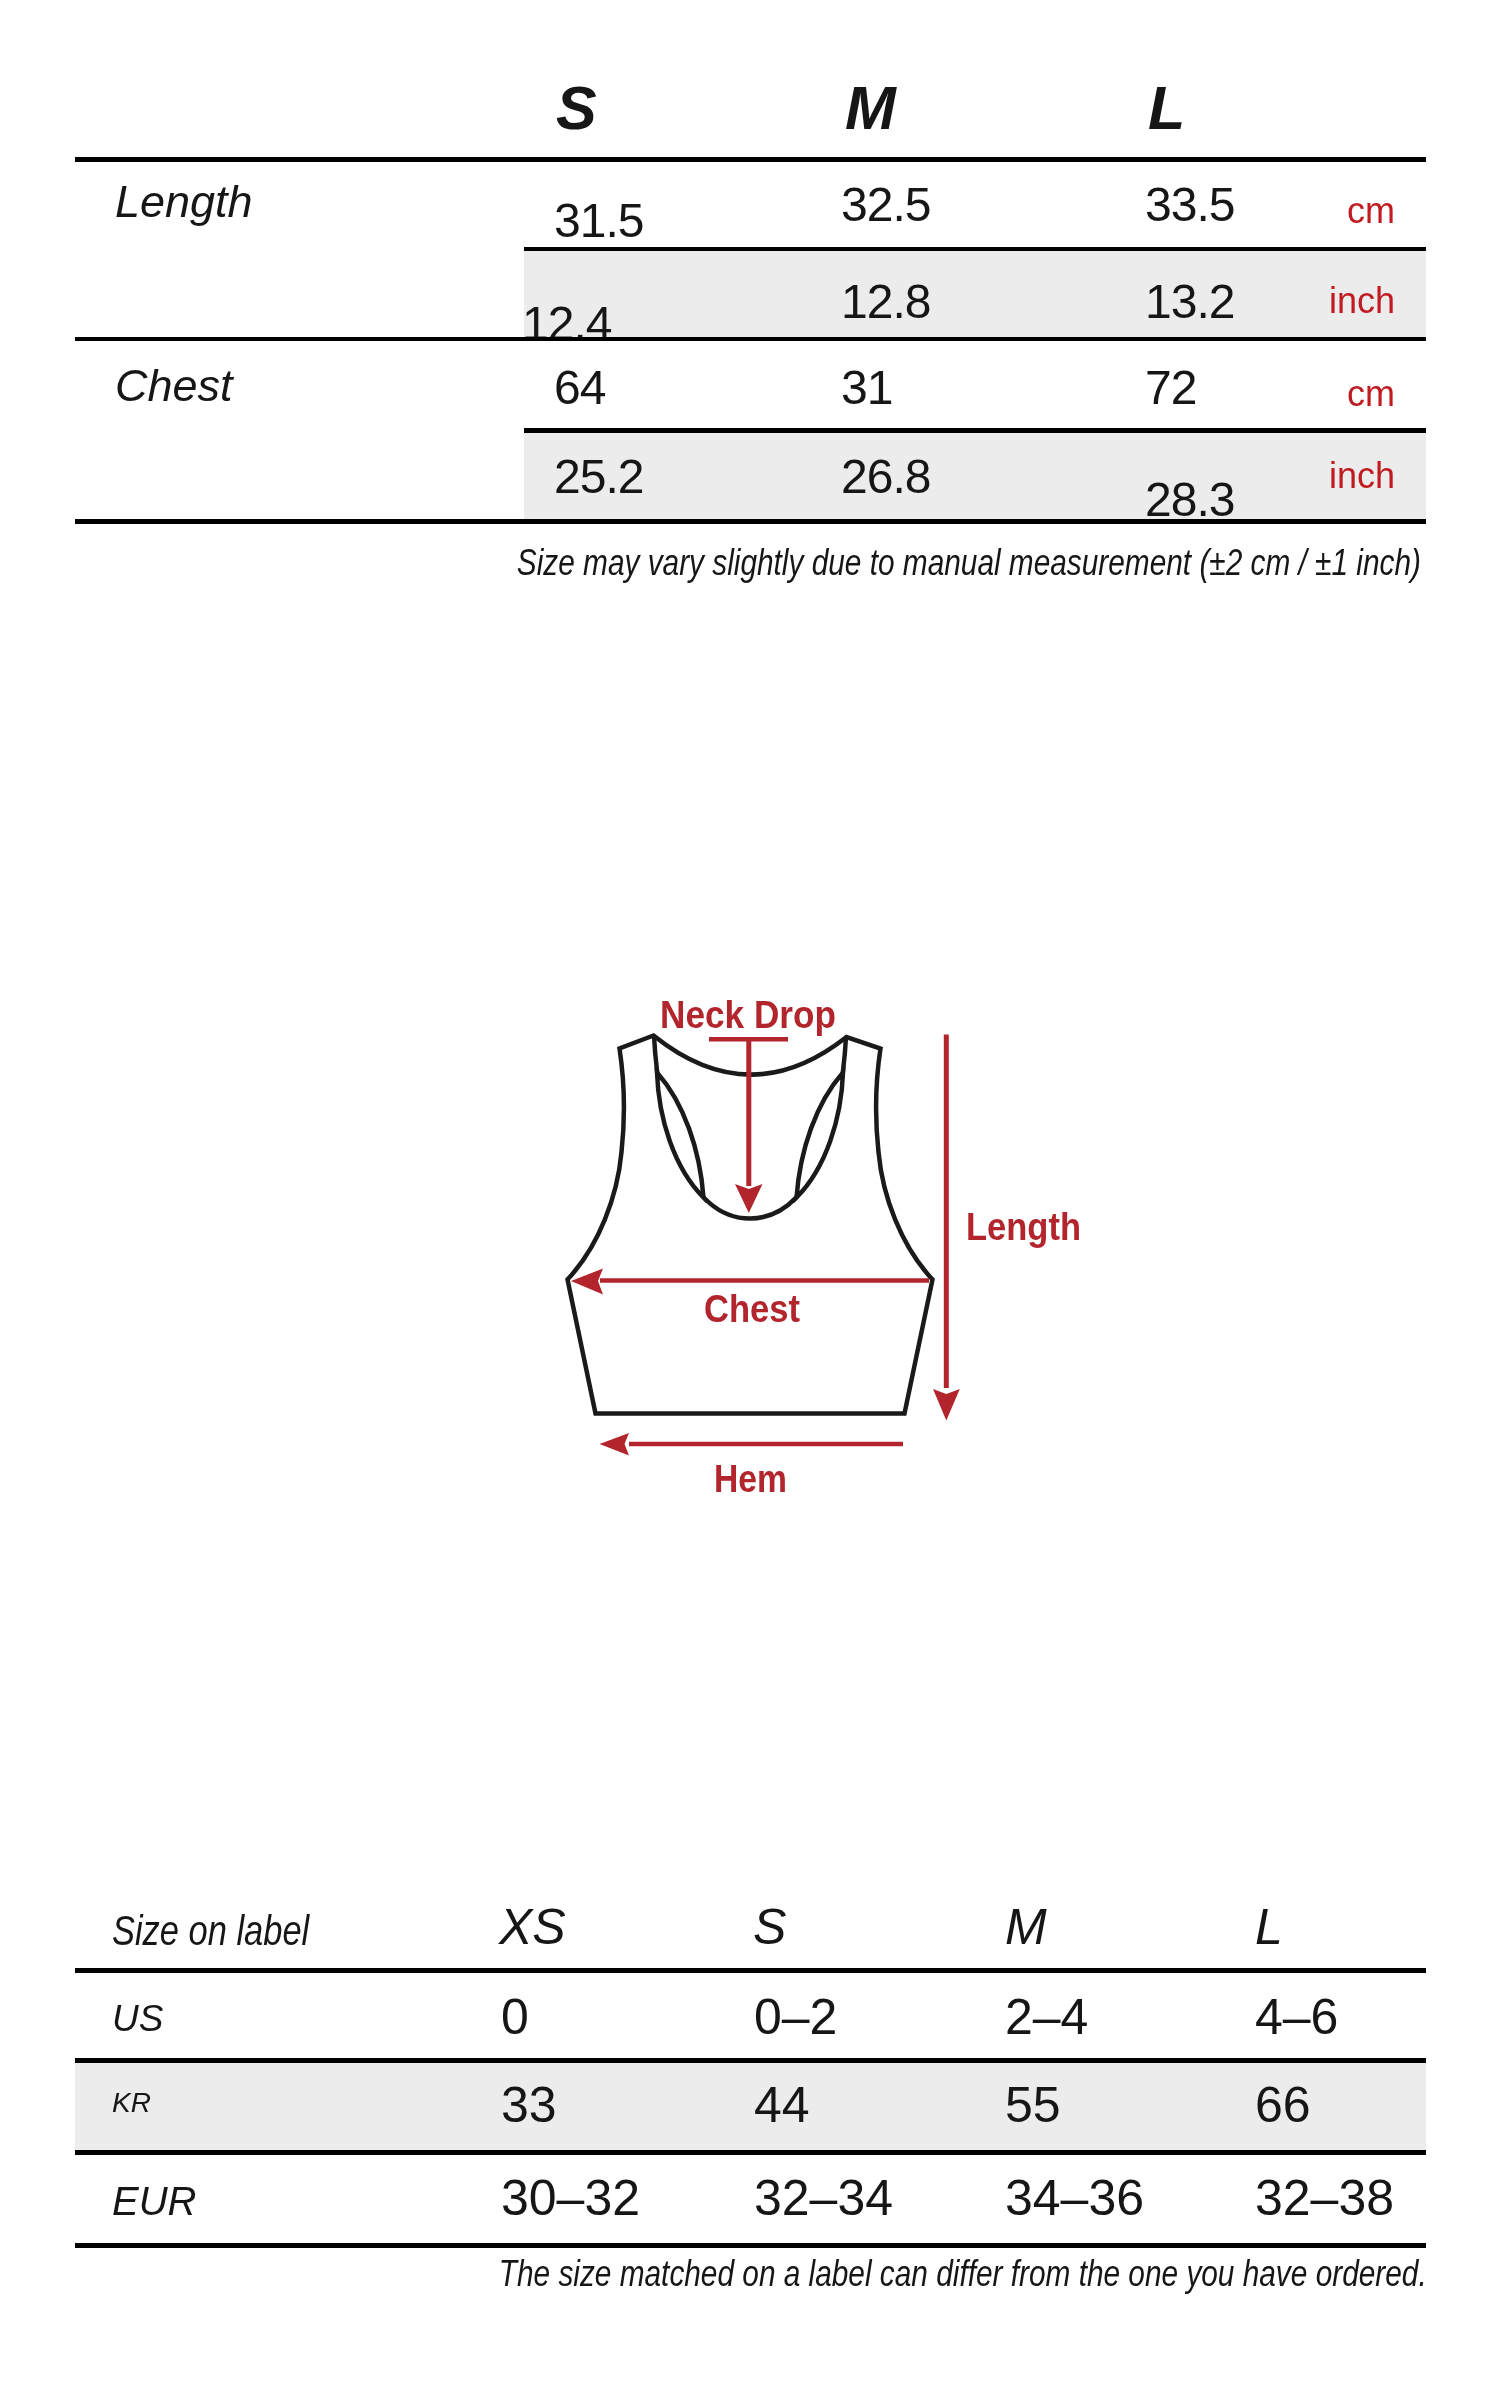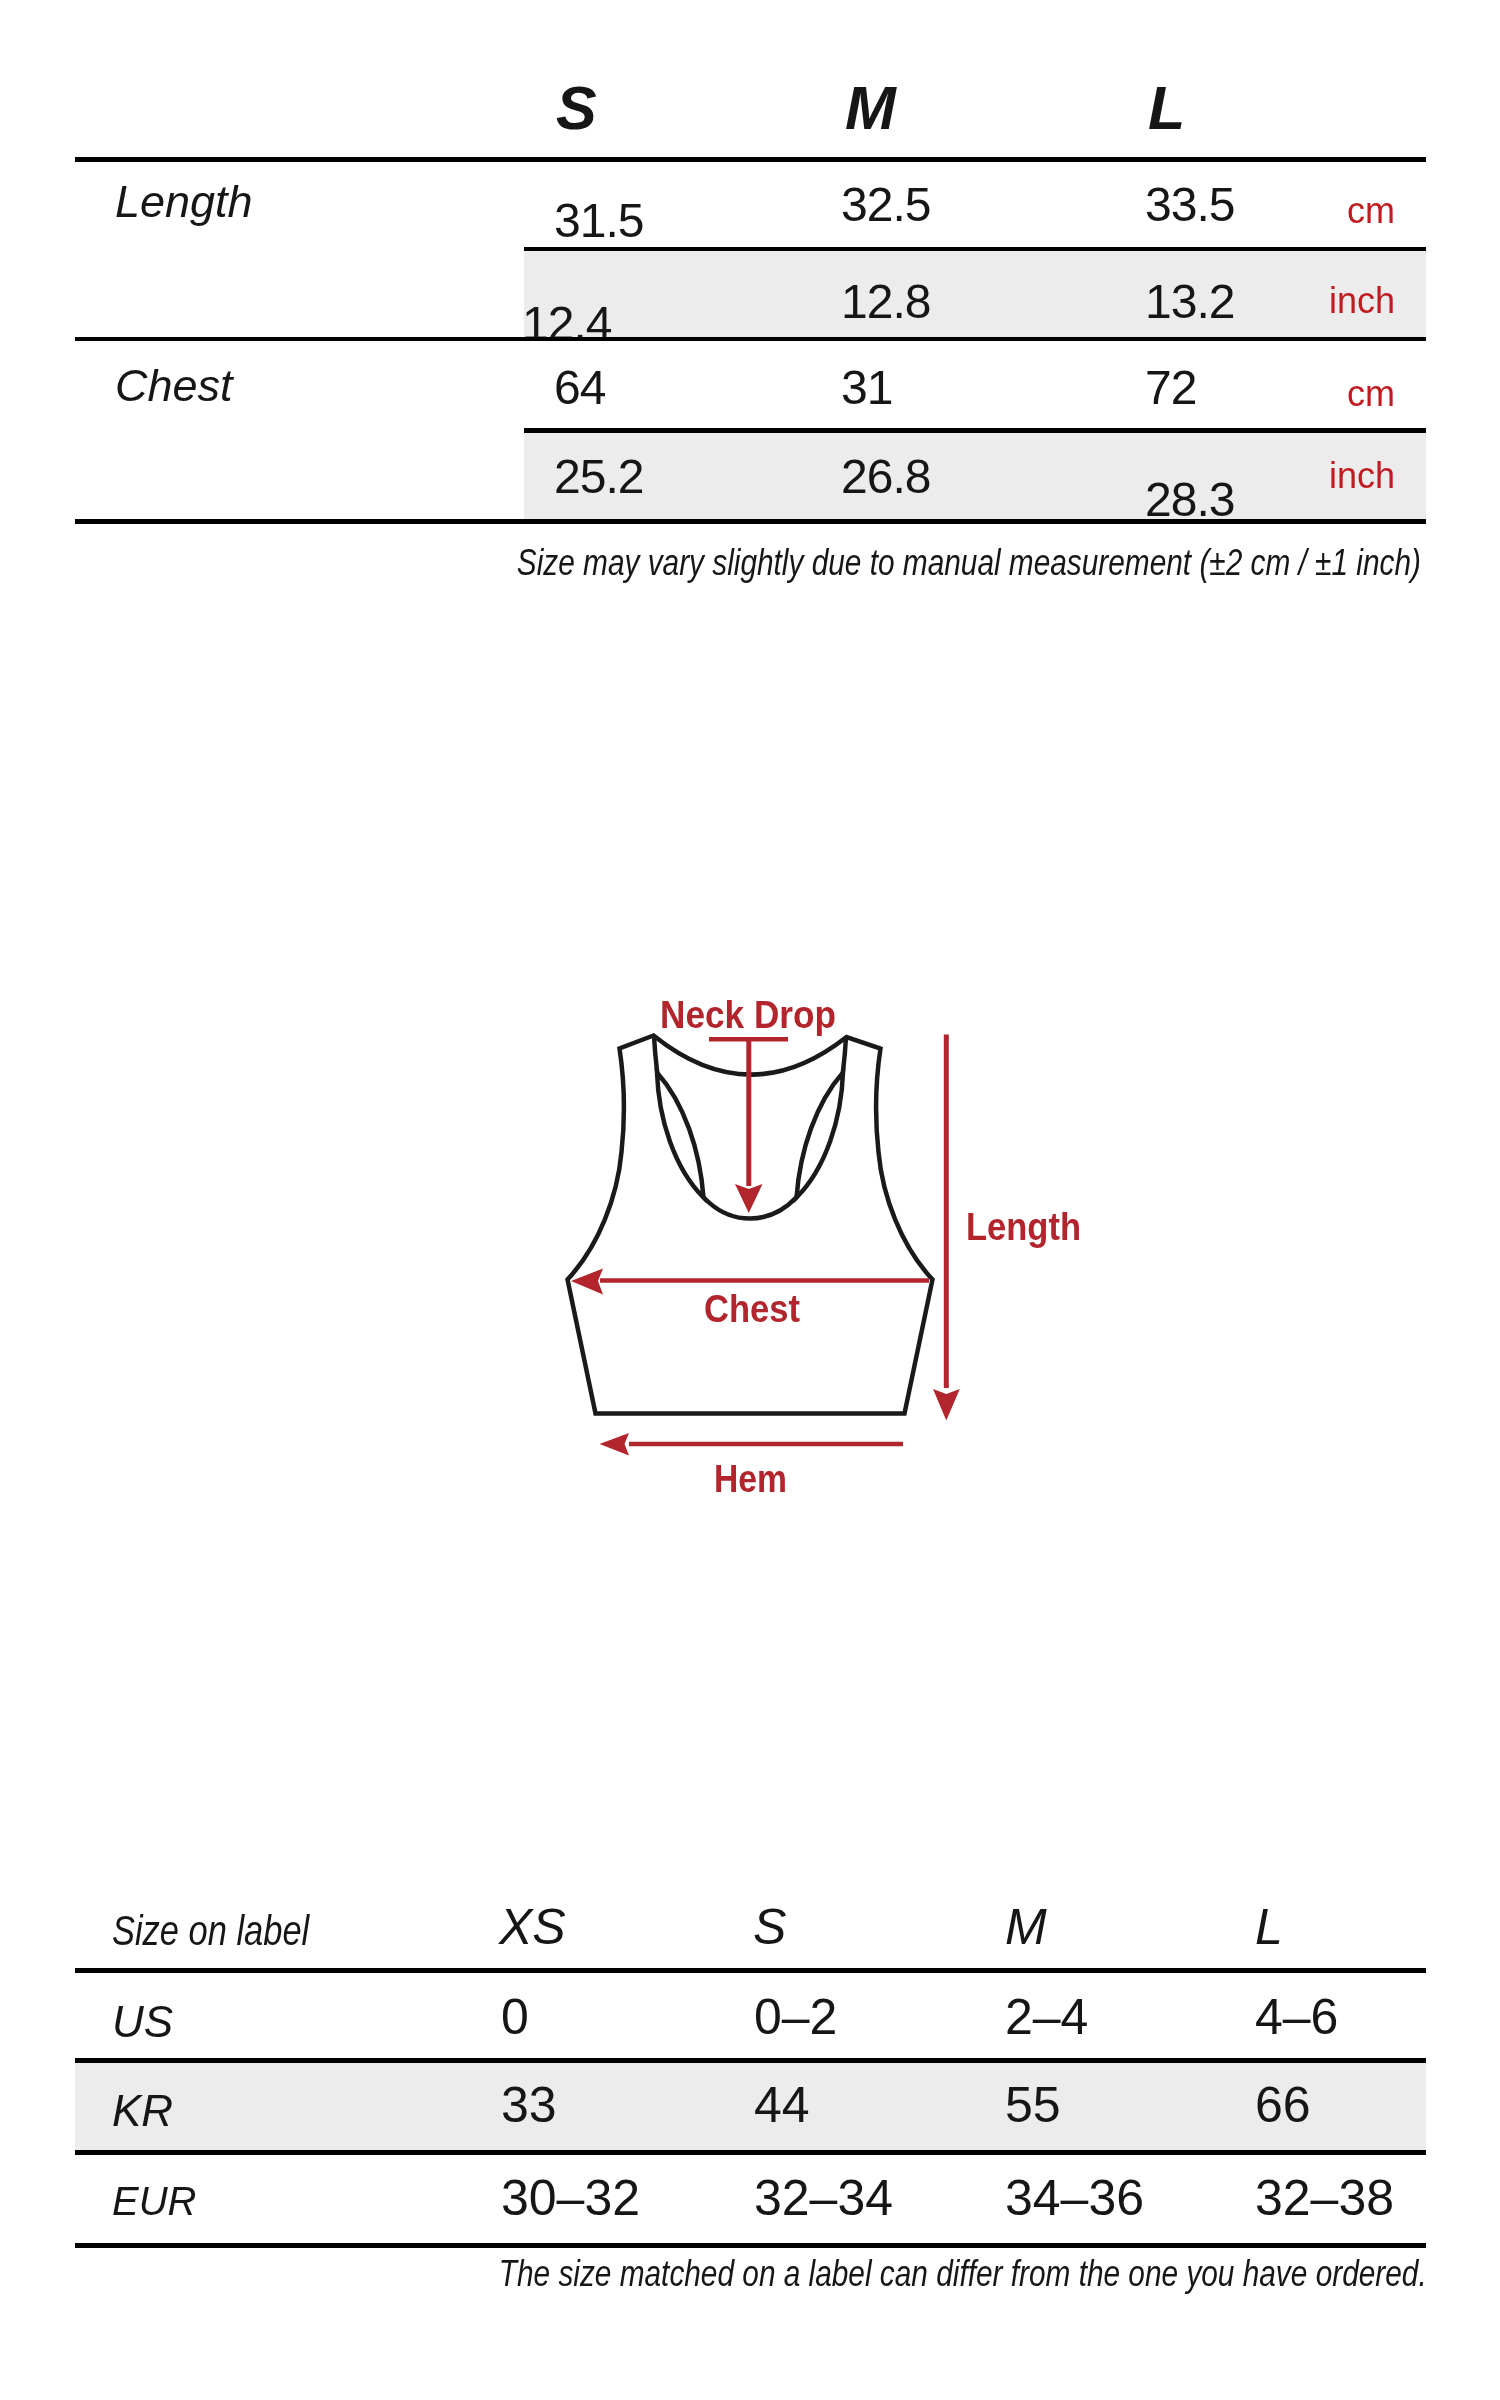--- a/index.html
+++ b/index.html
@@ -106,32 +106,32 @@
 <div class="t it" style="left:499px;top:1901.7px;font-size:50px;">XS</div>
 
 <div class="t it" style="left:753px;top:1901.7px;font-size:50px;">S</div>
 
 <div class="t it" style="left:1005px;top:1901.7px;font-size:50px;">M</div>
 
 <div class="t it" style="left:1255px;top:1901.7px;font-size:50px;">L</div>
 
 <div class="hline" style="left:75px;top:1968px;width:1351px;height:4.5px;"></div>
 
-<div class="t it" style="left:112px;top:2000.1px;font-size:44px;">US</div>
+<div class="t it" style="left:112px;top:2000.1px;font-size:37px;">US</div>
 
 <div class="t num2" style="left:501px;top:1991.7px;">0</div>
 <div class="t num2" style="left:754px;top:1991.7px;">0–2</div>
 <div class="t num2" style="left:1005px;top:1991.7px;">2–4</div>
 <div class="t num2" style="left:1255px;top:1991.7px;">4–6</div>
 
 <div class="hline" style="left:75px;top:2058px;width:1351px;height:4.5px;"></div>
 
 <div class="gray" style="left:75px;top:2062.5px;width:1351px;height:87.5px;"></div>
 
-<div class="t it" style="left:112px;top:2089.1px;font-size:44px;text-align:right;">KR</div>
+<div class="t it" style="left:112px;top:2089.1px;font-size:28px;text-align:right;">KR</div>
 
 <div class="t num2" style="left:501px;top:2080.2px;">33</div>
 <div class="t num2" style="left:754px;top:2080.2px;">44</div>
 <div class="t num2" style="left:1005px;top:2080.2px;">55</div>
 <div class="t num2" style="left:1255px;top:2080.2px;">66</div>
 
 <div class="hline" style="left:75px;top:2150px;width:1351px;height:4.5px;"></div>
 
 <div class="t it" style="left:112px;top:2181.1px;font-size:40px;">EUR</div>
 

